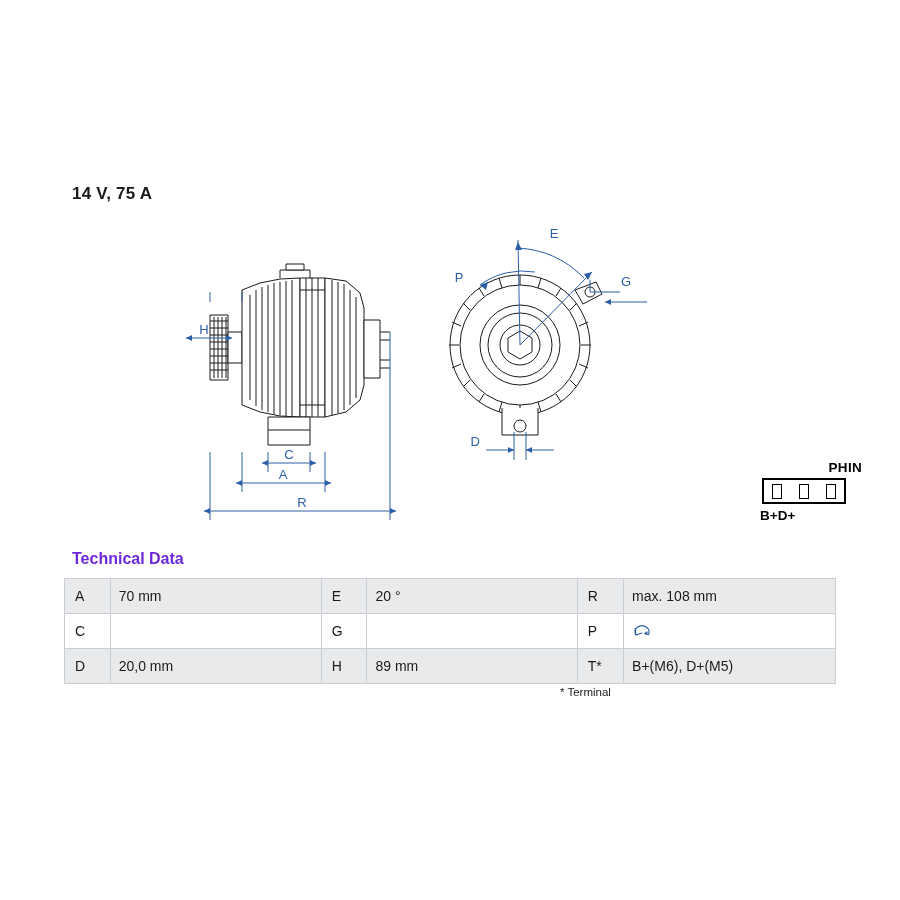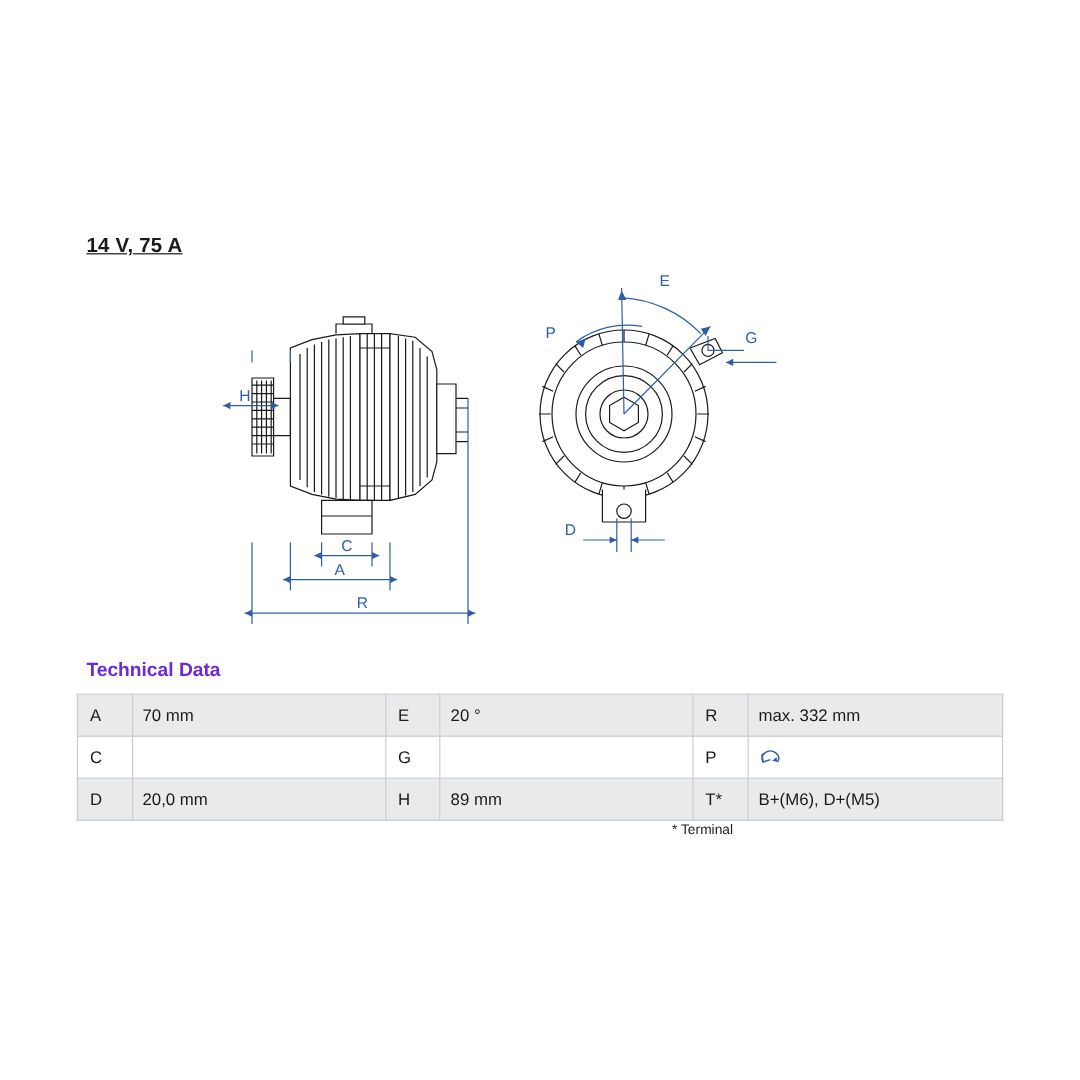--- a/index.html
+++ b/index.html
@@ -20,26 +20,25 @@
     position: absolute;
     left: 0; top: 0;
     width: 900px;
     height: 900px;
   }
 
   
   .spec-title {
     position: absolute;
     left: 72px;
-    top: 195px;
+    top: 184px;
     font-size: 17px;
     font-weight: bold;
     letter-spacing: 0.2px;
     color: #1a1a1a;
-    text-decoration: underline;
   }
 
   
   .drawing {
     position: absolute;
     left: 150px;
     top: 220px;
     width: 620px;
     height: 320px;
   }
@@ -251,32 +250,41 @@
         <path class="dim" d="M364 212 L364 240 M376 212 L376 240"></path>
         <path class="dim" d="M336 230 L364 230 M376 230 L404 230"></path>
         <polygon points="364,230 358,227 358,233" fill="#2d5fa6"></polygon>
         <polygon points="376,230 382,227 382,233" fill="#2d5fa6"></polygon>
         <text class="dimtxt" x="330" y="226" text-anchor="end">D</text>
       </g>
 
     </svg>
   </div>
 
+  <div class="phin-wrap">
+    <div class="phin-label">PHIN</div>
+    <div class="phin-box">
+      <span class="phin-pin"></span>
+      <span class="phin-pin"></span>
+      <span class="phin-pin"></span>
+    </div>
+    <div class="phin-sub">B+D+</div>
+  </div>
 
   <div class="td-title">Technical Data</div>
 
   <table class="td-table">
     <tbody>
       <tr class="shade">
         <td class="td-key">A</td>
         <td class="td-val">70 mm</td>
         <td class="td-key">E</td>
         <td class="td-val">20 °</td>
         <td class="td-key">R</td>
-        <td class="td-val">max. 332 mm</td>
+        <td class="td-val">max. 108 mm</td>
       </tr>
       <tr>
         <td class="td-key">C</td>
         <td class="td-val"></td>
         <td class="td-key">G</td>
         <td class="td-val"></td>
         <td class="td-key">P</td>
         <td class="td-val">
           <span class="rot-icon">
             <svg width="22" height="16" viewBox="0 0 22 16">

